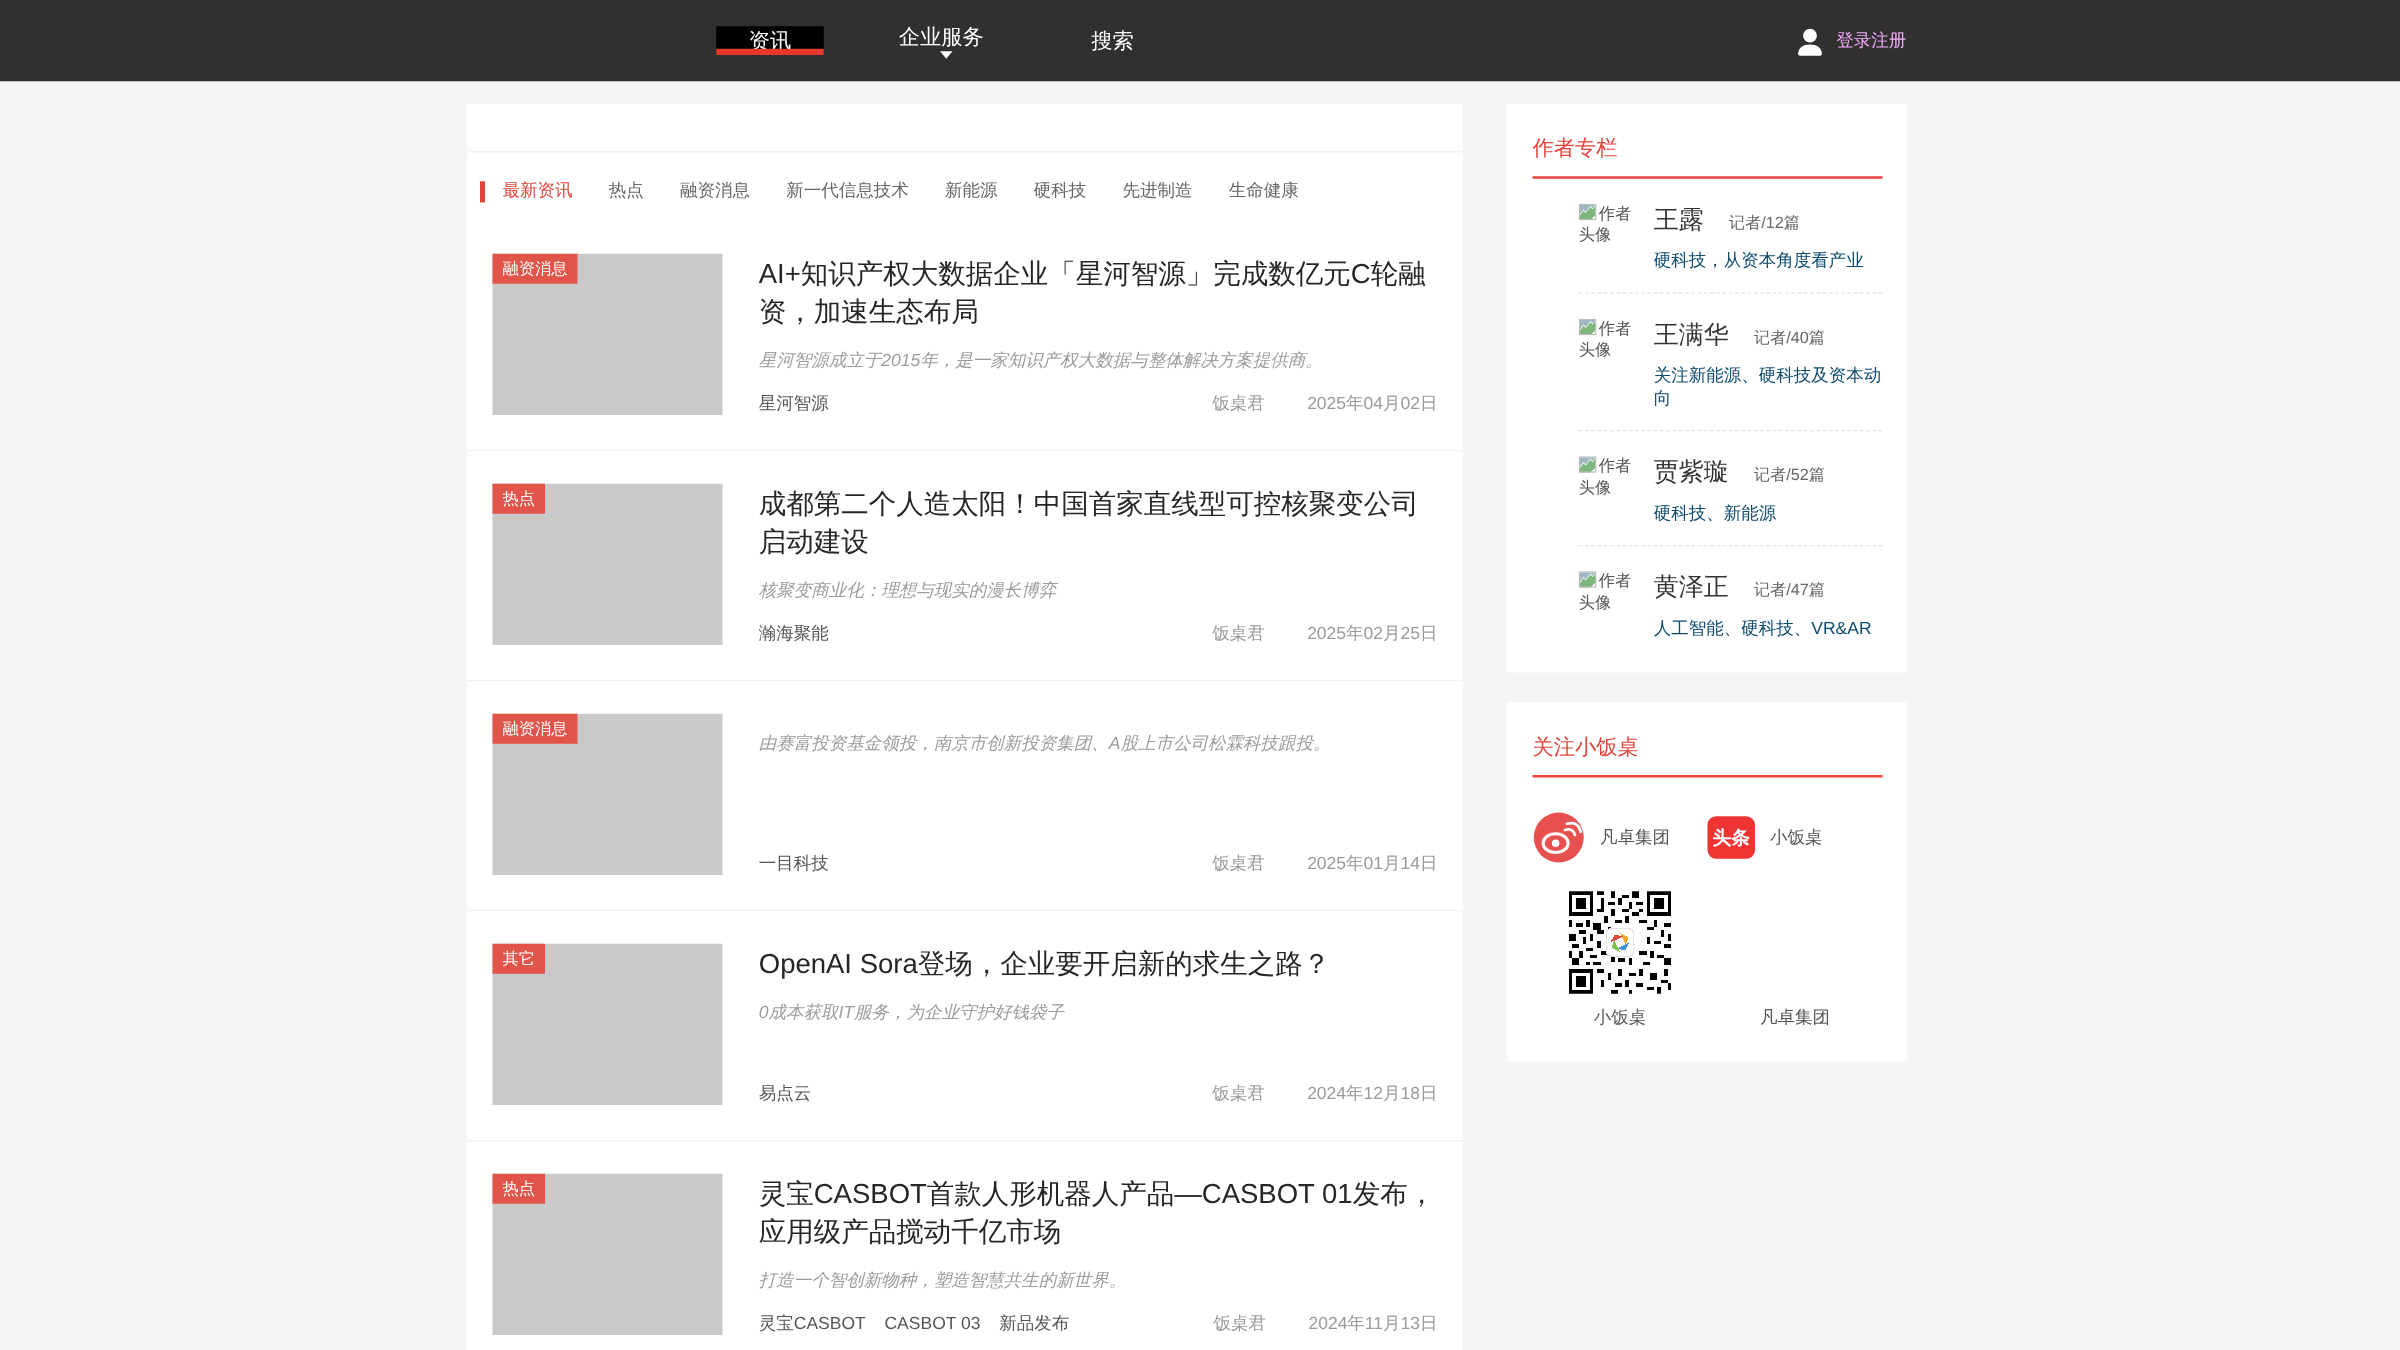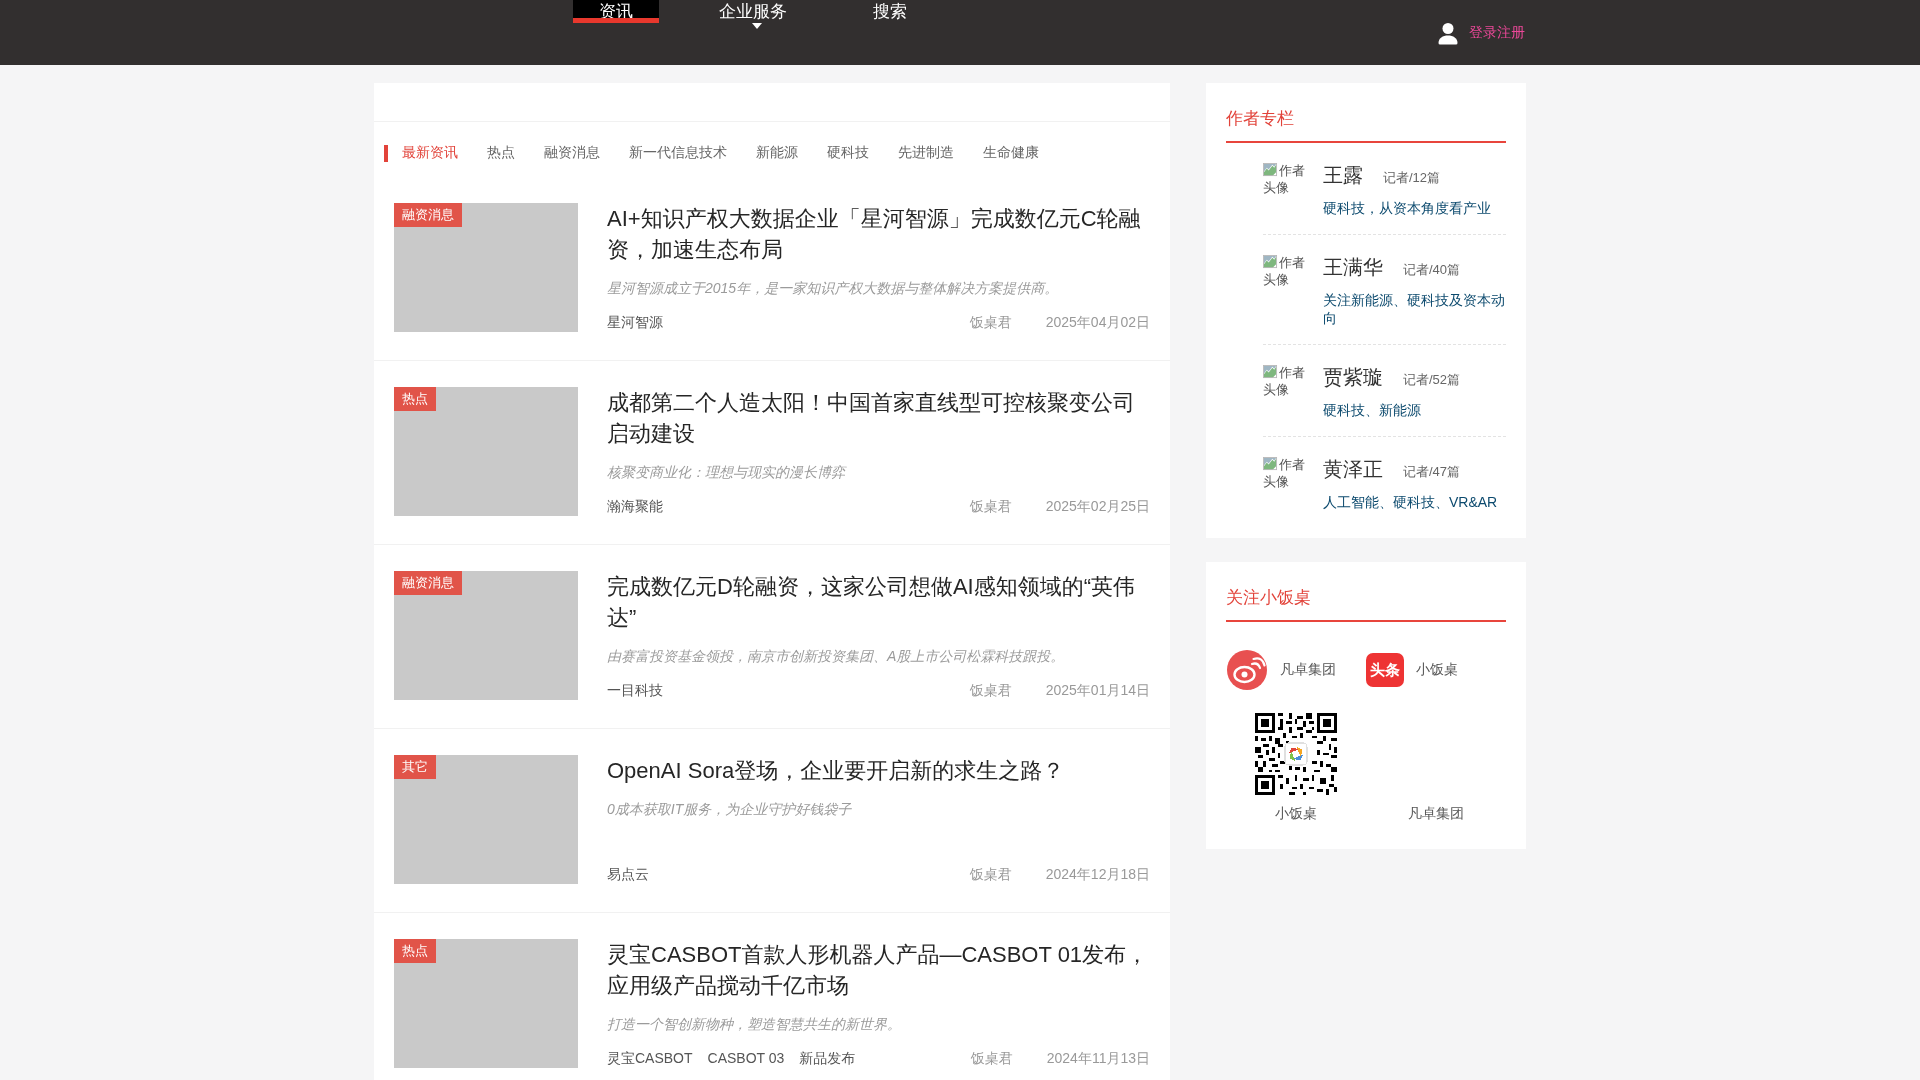--- a/index.html
+++ b/index.html
@@ -1,30 +1,30 @@
 <!DOCTYPE html>
 <html><head>
 <meta charset="utf-8">
 <style>
   * { margin:0; padding:0; box-sizing:border-box; }
   html,body { width:1920px; height:1080px; overflow:hidden; background:#f5f5f6;
               font-family:"Liberation Sans","DejaVu Sans",sans-serif; }
 
   
   .navbar { position:absolute; left:0; top:0; width:1920px; height:65px; background:#322f2f; }
-  .nav-items { position:absolute; left:573px; top:0; height:65px; display:flex; align-items:flex-start; }
+  .nav-items { position:absolute; left:573px; top:0; height:65px; display:flex; align-items:center; }
   .nav-item { position:relative; display:flex; align-items:center; justify-content:center;
               color:#fff; font-size:17px; padding:0 26px; cursor:pointer; }
   .nav-item.active { background:#000; }
   .nav-item.active::after { content:""; position:absolute; left:0; right:0; bottom:0; height:5px; background:#e8382d; }
   .nav-item.spaced { margin-left:34px;flex-direction:column; }
   .caret { width:0; height:0; border-left:5px solid transparent; border-right:5px solid transparent;
            border-top:6px solid #fff; margin-left:7px; display:inline-block; }
   .nav-login { position:absolute; right:395px; top:0; height:65px; display:flex; align-items:center;
-               color:#ec4899; font-size:14px; cursor:pointer; }
+               color:#f0abfc; font-size:14px; cursor:pointer; }
   .nav-login svg { margin-right:8px; }
 
   
   .main-card { position:absolute; left:374px; top:83px; width:796px; height:1015px; background:#fff; }
   .card-top { height:39px; border-bottom:1px solid #f1f1f1; }
   .tabs { display:flex; align-items:center; padding:22px 10px 15px 10px; }
   .tab-marker { width:4px; height:17px; background:#e2433a; margin-right:14px; }
   .tab { font-size:14px; color:#666; margin-right:29px; cursor:pointer; white-space:nowrap; }
   .tab.active { color:#e2433a; }
 
@@ -144,21 +144,20 @@
         </div>
       </div>
     </div>
   </div>
 
   <div class="news-item">
     <div class="thumb">
       <span class="badge">融资消息</span>
     </div>
     <div class="news-body">
-      <div class="news-title">完成数亿元D轮融资，这家公司想做AI感知领域的“英伟达”</div>
       <div class="news-desc">由赛富投资基金领投，南京市创新投资集团、A股上市公司松霖科技跟投。</div>
       <div class="news-meta">
         <div class="news-tags">
           <span class="news-tag">一目科技</span>
         </div>
         <div class="meta-right">
           <span class="meta-author">饭桌君</span>
           <span class="meta-date">2025年01月14日</span>
         </div>
       </div>

